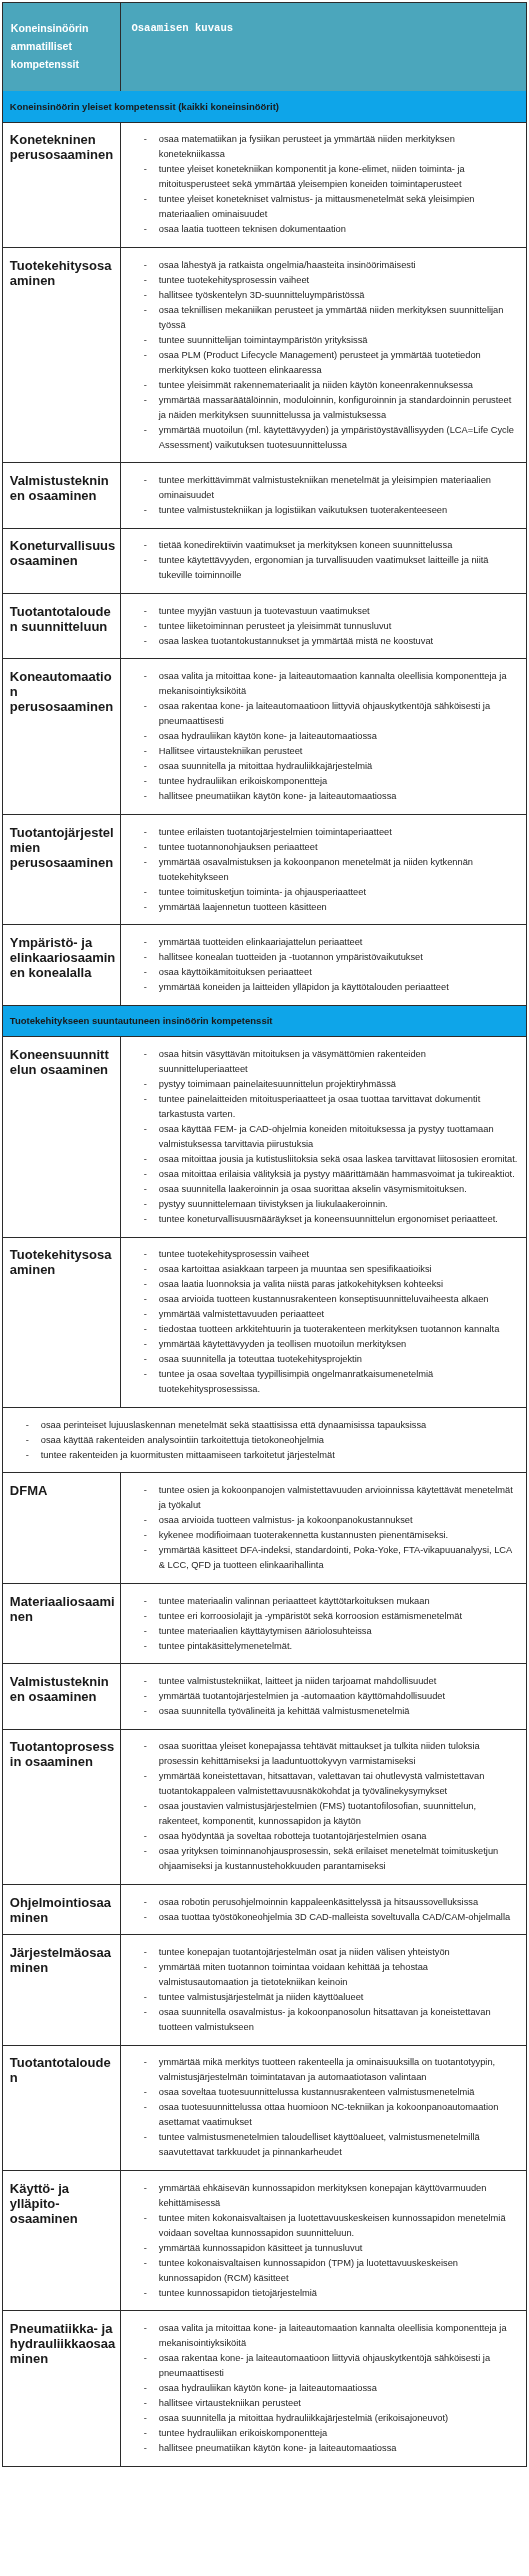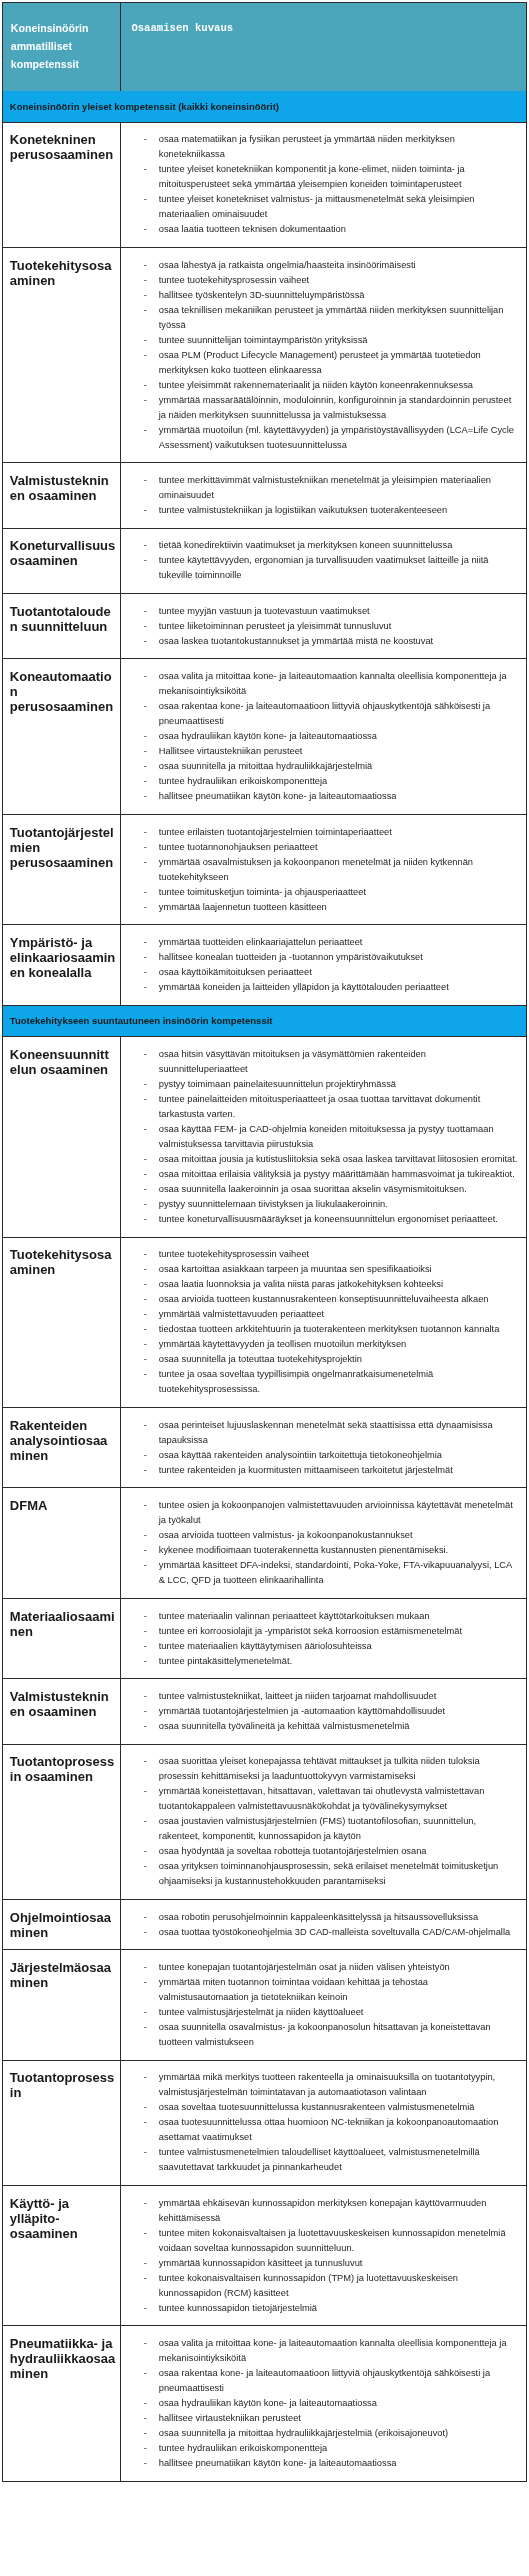--- a/index.html
+++ b/index.html
@@ -357,21 +357,20 @@
               <span class="dash">-</span>
               <span class="btext">osaa suunnitella ja toteuttaa tuotekehitysprojektin</span>
             </div>
             <div class="bullet">
               <span class="dash">-</span>
               <span class="btext">tuntee ja osaa soveltaa tyypillisimpiä ongelmanratkaisumenetelmiä tuotekehitysprosessissa.</span>
             </div>
           </div>
         </div>
         <div class="row body-row">
-          <div class="cell left">Rakenteiden analysointiosaaminen</div>
           <div class="cell right">
             <div class="bullet">
               <span class="dash">-</span>
               <span class="btext">osaa perinteiset lujuuslaskennan menetelmät sekä staattisissa että dynaamisissa tapauksissa</span>
             </div>
             <div class="bullet">
               <span class="dash">-</span>
               <span class="btext">osaa käyttää rakenteiden analysointiin tarkoitettuja tietokoneohjelmia</span>
             </div>
             <div class="bullet">
@@ -492,21 +491,21 @@
               <span class="dash">-</span>
               <span class="btext">tuntee valmistusjärjestelmät ja niiden käyttöalueet</span>
             </div>
             <div class="bullet">
               <span class="dash">-</span>
               <span class="btext">osaa suunnitella osavalmistus- ja kokoonpanosolun hitsattavan ja koneistettavan tuotteen valmistukseen</span>
             </div>
           </div>
         </div>
         <div class="row body-row">
-          <div class="cell left">Tuotantoprosessin</div>
+          <div class="cell left">Tuotantotalouden</div>
           <div class="cell right">
             <div class="bullet">
               <span class="dash">-</span>
               <span class="btext">ymmärtää mikä merkitys tuotteen rakenteella ja ominaisuuksilla on tuotantotyypin, valmistusjärjestelmän toimintatavan ja automaatiotason valintaan</span>
             </div>
             <div class="bullet">
               <span class="dash">-</span>
               <span class="btext">osaa soveltaa tuotesuunnittelussa kustannusrakenteen valmistusmenetelmiä</span>
             </div>
             <div class="bullet">

